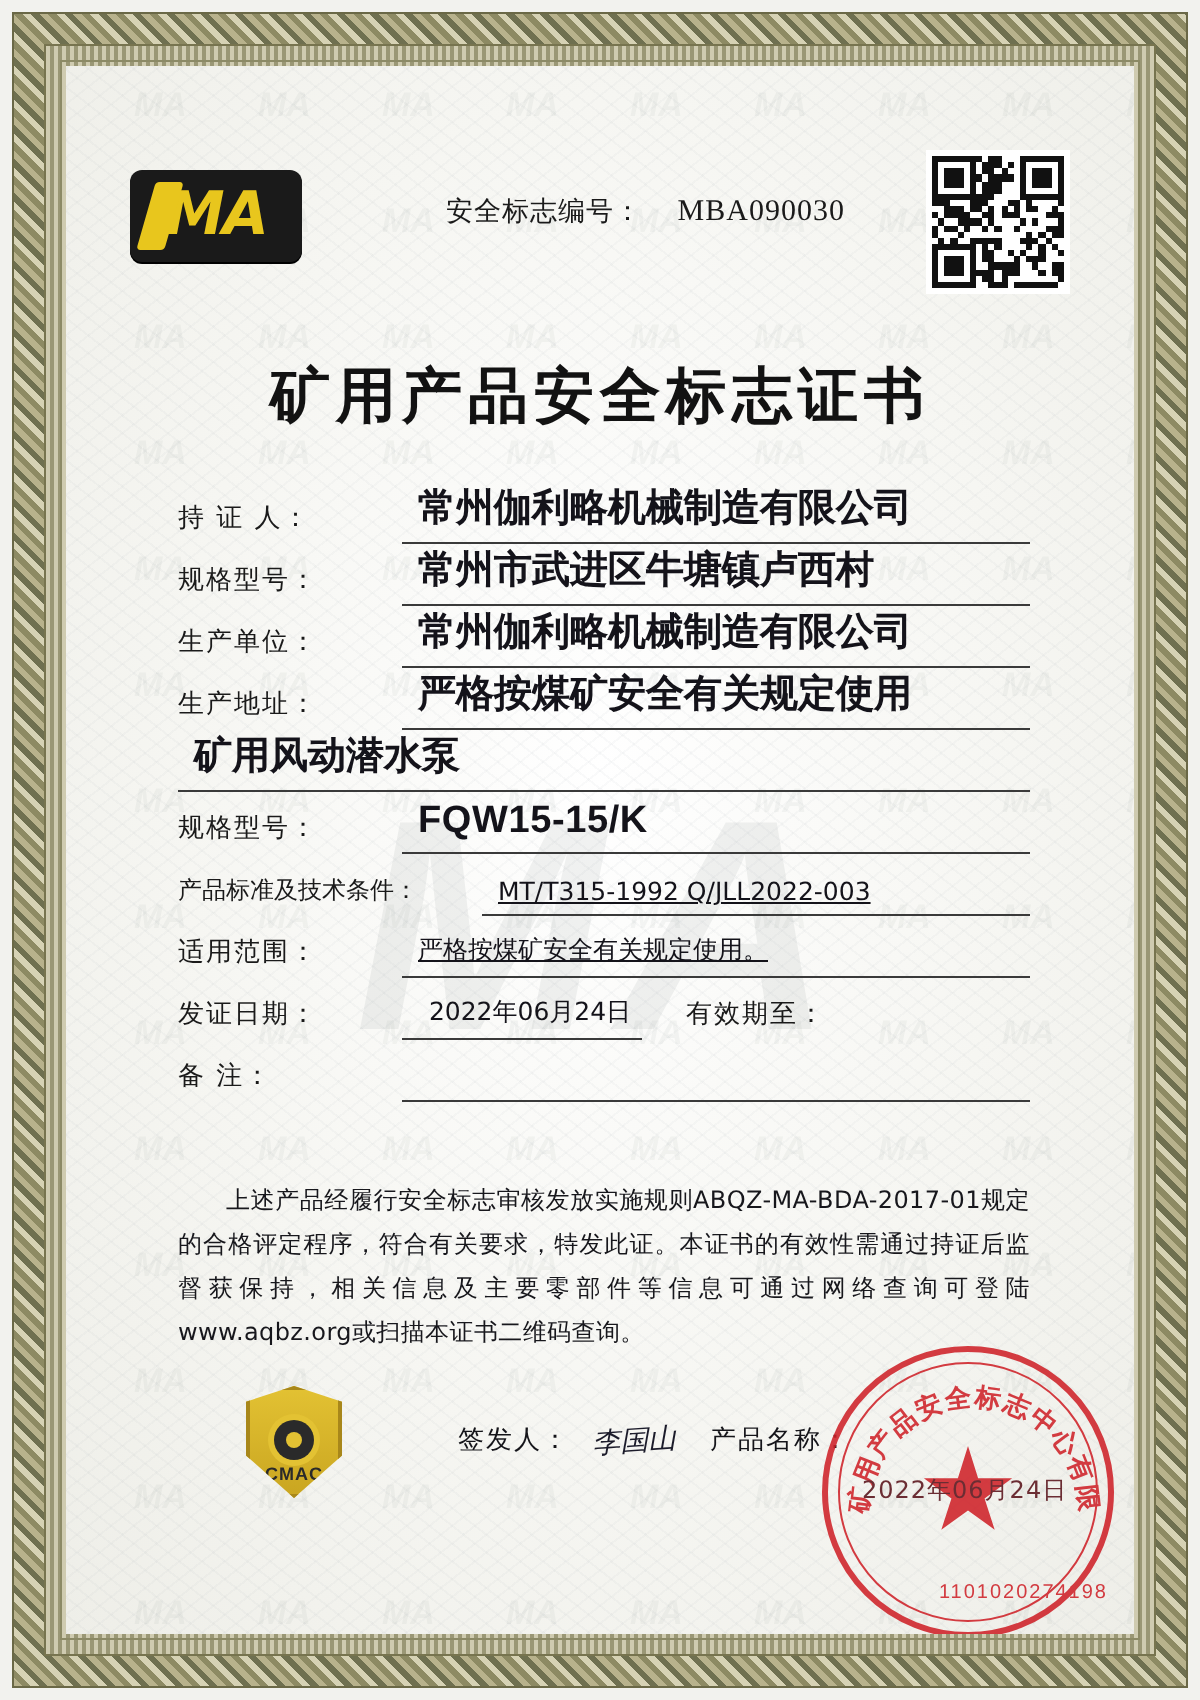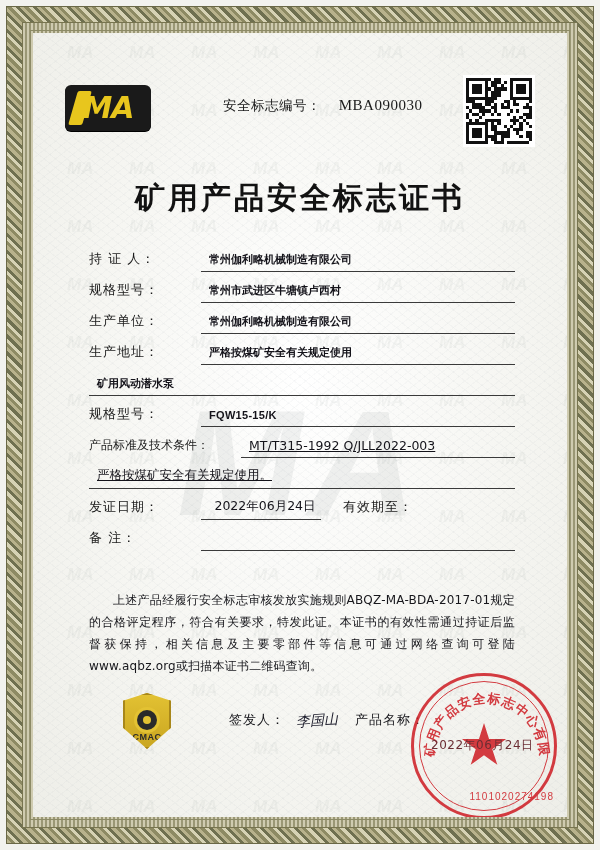--- a/index.html
+++ b/index.html
@@ -209,21 +209,21 @@
     font-family: "DejaVu Sans", sans-serif;
     letter-spacing: 1px;
     padding-bottom: 4px;
     flex: none;
   }
   .flabel.wide { letter-spacing: 0; }
   .fval {
     flex: 1;
     border-bottom: 1px solid #3a3a3a;
     padding: 0 0 4px 8px;
-    font-size: 11px;
+    font-size: 19px;
     font-weight: bold;
     color: #14131a;
     font-family: "DejaVu Sans", sans-serif;
     min-height: 18px;
     box-sizing: border-box;
   }
   .fval.thin { font-weight: normal; font-size: 12.5px; text-decoration: underline; }
   .fval.num {
     font-family: "Liberation Sans", sans-serif;
     font-weight: bold;
@@ -1035,20 +1035,21 @@
         <div class="flabel">规格型号：</div>
         <div class="fval num">FQW15-15/K</div>
       </div>
 
       <div class="frow">
         <div class="flabel wide" style="width:152px;font-size:12px;">产品标准及技术条件：</div>
         <div class="fval thin">MT/T315-1992 Q/JLL2022-003</div>
       </div>
 
       <div class="frow">
+        <div class="flabel">适用范围：</div>
         <div class="fval thin">严格按煤矿安全有关规定使用。</div>
       </div>
 
       <div class="frow split">
         <div class="flabel">发证日期：</div>
         <div class="fval date">2022年06月24日</div>
         <div class="mid-label">有效期至：</div>
       </div>
 
       <div class="frow">

